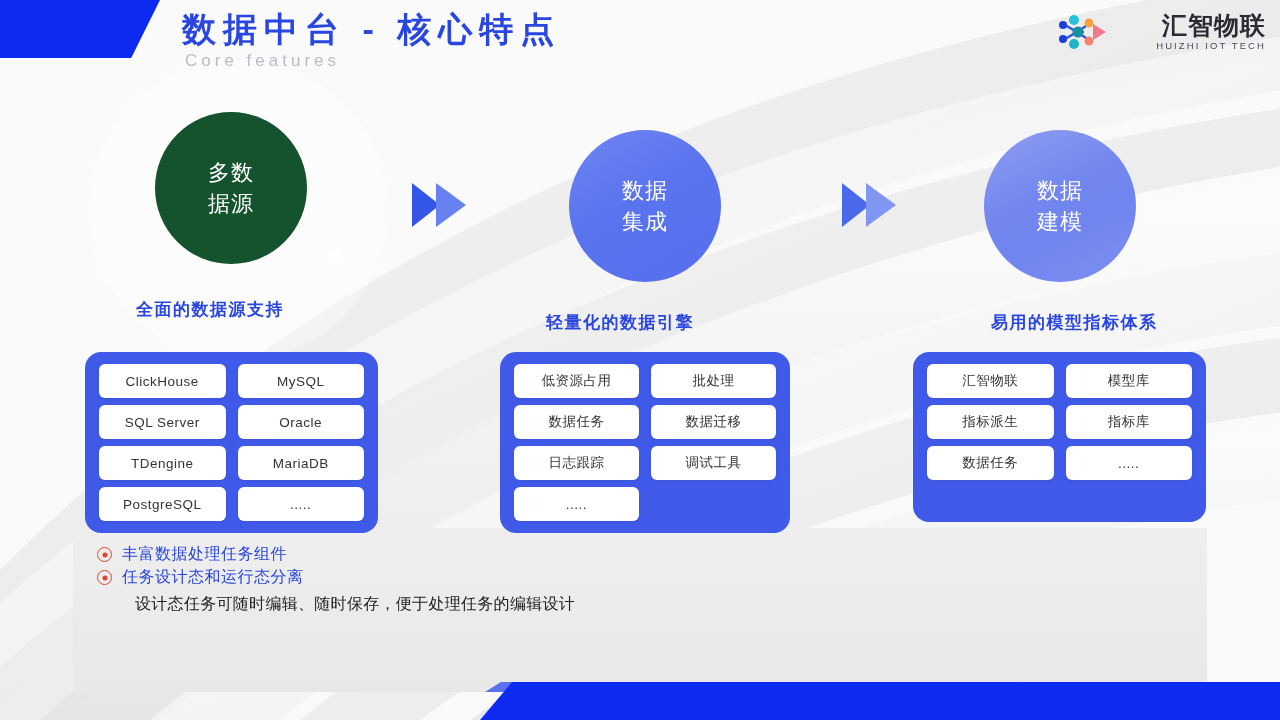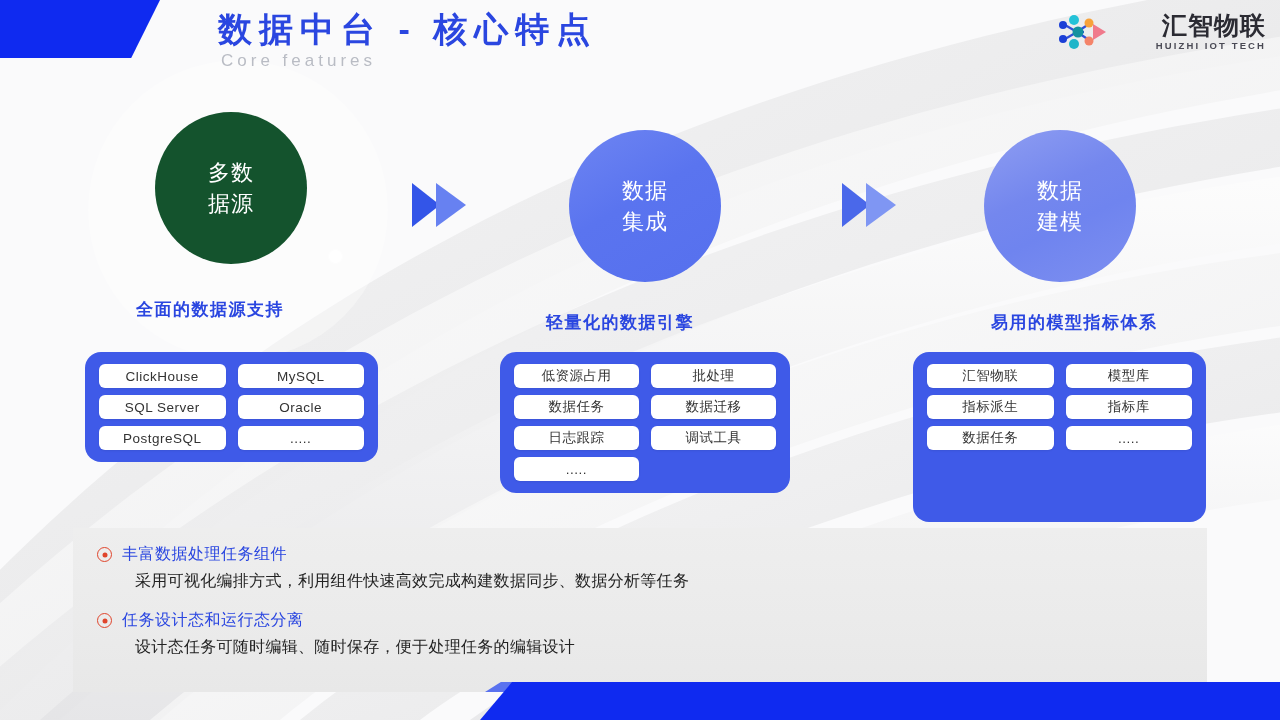--- a/index.html
+++ b/index.html
@@ -12,36 +12,36 @@
   
   #bg{position:absolute;inset:0;overflow:hidden;z-index:0;}
 
   
   .top-slab{
     position:absolute;left:0;top:0;width:160px;height:58px;
     background:#0f2af0;
     clip-path:polygon(0 0,100% 0,82% 100%,0 100%);
     z-index:3;
   }
-  .title-wrap{position:absolute;left:182px;top:8px;z-index:4;margin-left:36px;}
+  .title-wrap{position:absolute;left:182px;top:8px;z-index:4;}
   .title{
     font-size:34px;font-weight:bold;color:#2a46e0;letter-spacing:7px;
     line-height:42px;white-space:nowrap;
   }
   .subtitle{
     font-size:17px;color:#b9bcc4;letter-spacing:4px;margin-top:1px;
     margin-left:3px;white-space:nowrap;
   }
 
   
   .logo{position:absolute;right:14px;top:12px;z-index:4;display:flex;align-items:center;}
   .logo-mark{width:56px;height:40px;margin-right:4px;}
   .logo-txt{display:flex;flex-direction:column;align-items:flex-end;}
   .logo-cn{font-size:25px;font-weight:bold;color:#2b2b33;letter-spacing:1px;line-height:27px;}
-  .logo-en{font-size:9.5px;font-weight:bold;color:#4a4a55;letter-spacing:2.1px;line-height:13px;margin-left:40px;}
+  .logo-en{font-size:9.5px;font-weight:normal;color:#4a4a55;letter-spacing:2.1px;line-height:13px;margin-left:40px;}
 
   
   .circle{
     position:absolute;border-radius:50%;z-index:3;
     display:flex;align-items:center;justify-content:center;
     text-align:center;color:#fff;font-size:22px;line-height:31px;
     letter-spacing:1px;
   }
   .c1{left:155px;top:112px;width:152px;height:152px;background:#14532d;}
   .c2{left:569px;top:130px;width:152px;height:152px;
@@ -72,21 +72,21 @@
   .panel{
     position:absolute;z-index:3;background:#3f5ae8;border-radius:16px;
     padding:12px 14px;box-sizing:border-box;
   }
   .p1{left:85px;top:352px;width:293px;}
   .p2{left:500px;top:352px;width:290px;}
   .p3{left:913px;top:352px;width:293px;height:170px;}
   .tag-row{display:flex;gap:12px;margin-bottom:7px;}
   .tag-row:last-child{margin-bottom:0;}
   .tag{
-    flex:1;background:#fff;border-radius:6px;height:24px;
+    flex:1;background:#fff;border-radius:6px;height:34px;
     display:flex;align-items:center;justify-content:center;
     font-size:13.5px;color:#333;letter-spacing:.5px;
     box-shadow:0 1px 2px rgba(0,0,0,.08);
   }
   .tag.blank{visibility:hidden;}
 
   
   .notes{
     position:absolute;left:73px;top:528px;width:1134px;height:164px;
     background:linear-gradient(180deg,#eeeeee 0%,#ebebeb 55%,#e8e8e8 100%);
@@ -223,20 +223,24 @@
 <div class="panel p1">
   <div class="tag-row">
     <div class="tag">ClickHouse</div>
     <div class="tag">MySQL</div>
   </div>
   <div class="tag-row">
     <div class="tag">SQL Server</div>
     <div class="tag">Oracle</div>
   </div>
   <div class="tag-row">
+    <div class="tag">TDengine</div>
+    <div class="tag">MariaDB</div>
+  </div>
+  <div class="tag-row">
     <div class="tag">PostgreSQL</div>
     <div class="tag">.....</div>
   </div>
 </div>
 
 <div class="panel p2">
   <div class="tag-row">
     <div class="tag">低资源占用</div>
     <div class="tag">批处理</div>
   </div>
@@ -268,21 +272,20 @@
     <div class="tag">.....</div>
   </div>
 </div>
 
 <div class="notes">
   <div>
     <div class="note-head">
       <span class="bullet"></span>
       <span class="note-title">丰富数据处理任务组件</span>
     </div>
-    <div class="note-body">采用可视化编排方式，利用组件快速高效完成构建数据同步、数据分析等任务</div>
   </div>
   <div>
     <div class="note-head">
       <span class="bullet"></span>
       <span class="note-title">任务设计态和运行态分离</span>
     </div>
     <div class="note-body last">设计态任务可随时编辑、随时保存，便于处理任务的编辑设计</div>
   </div>
 </div>
 

